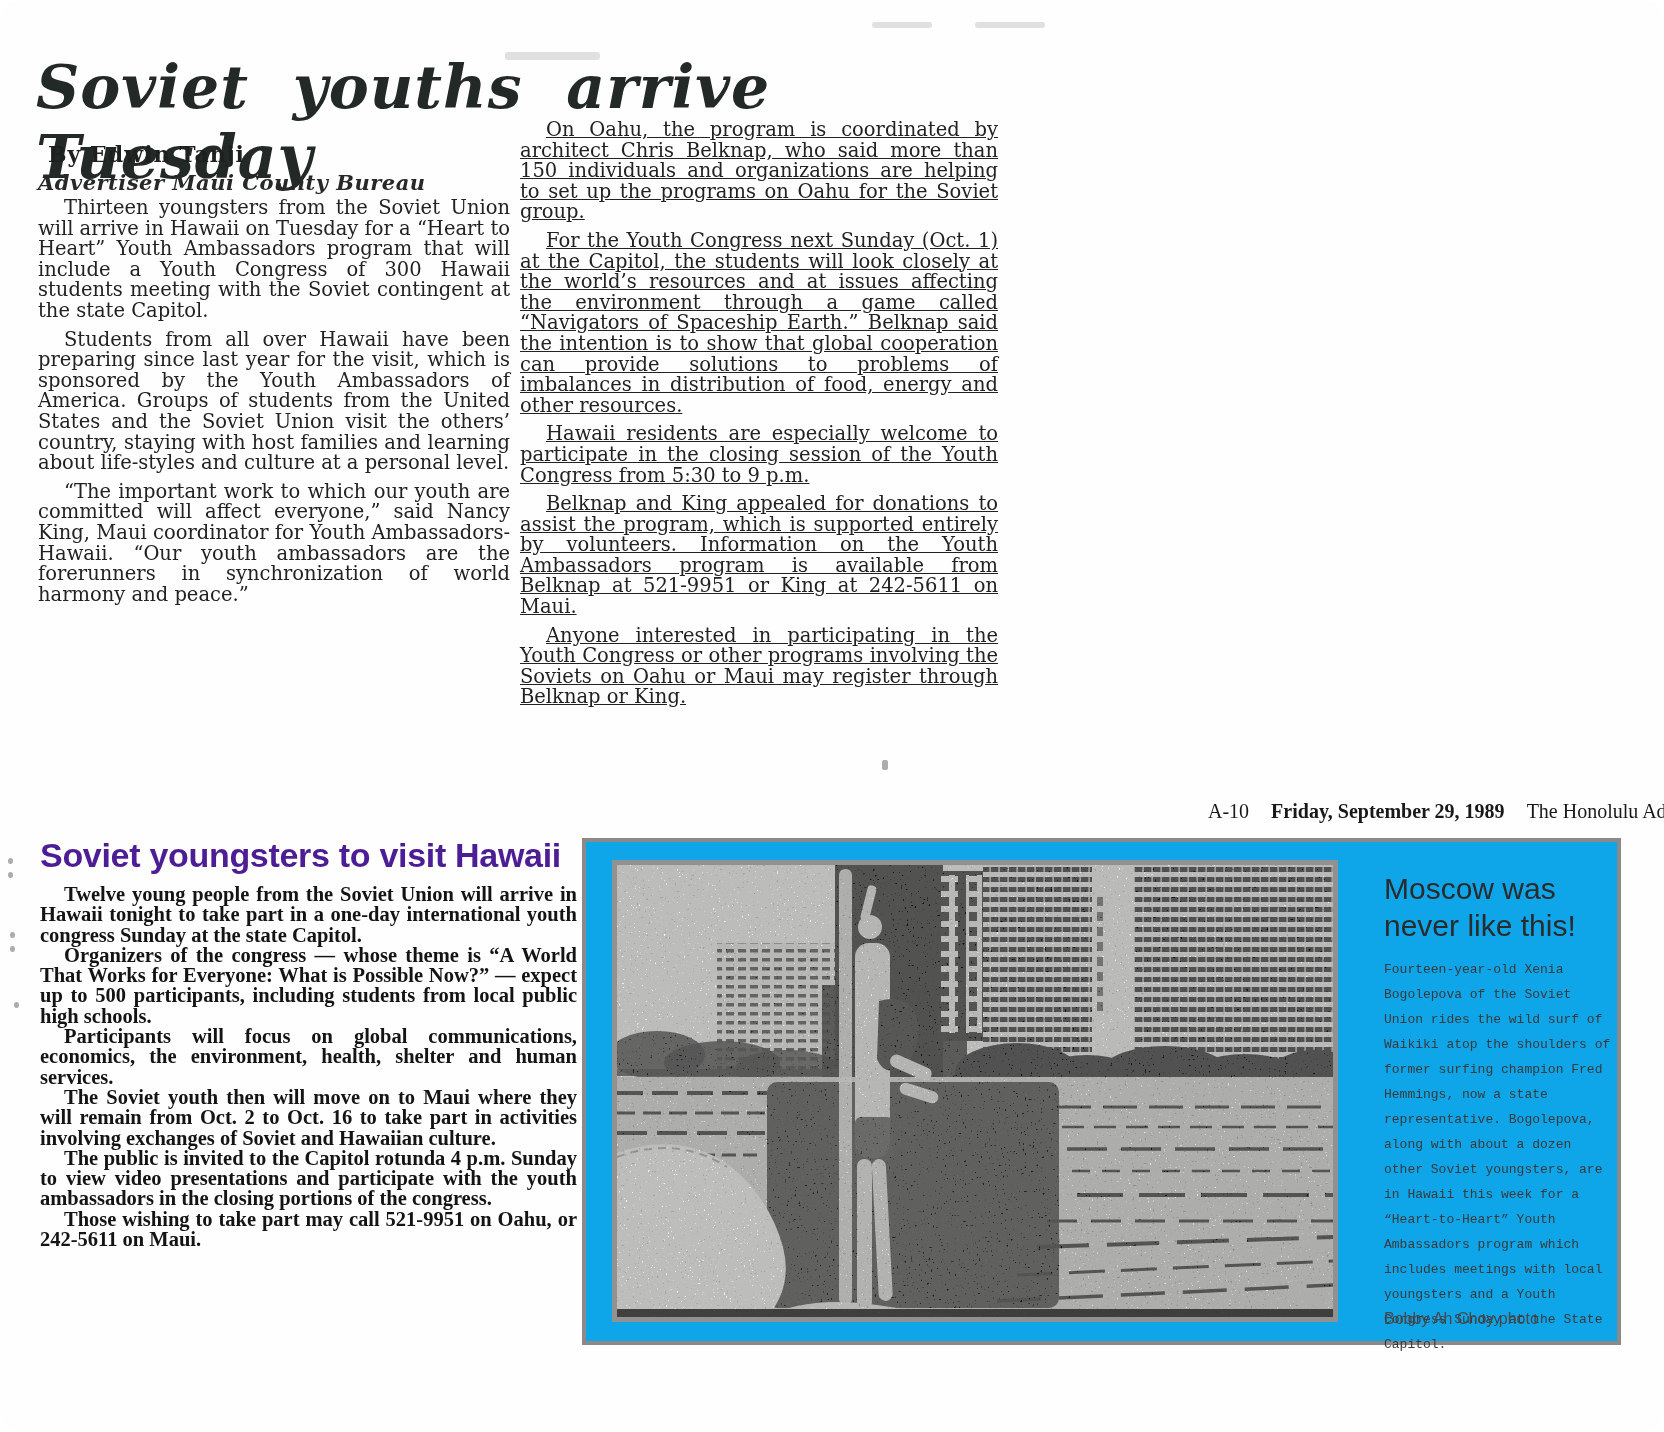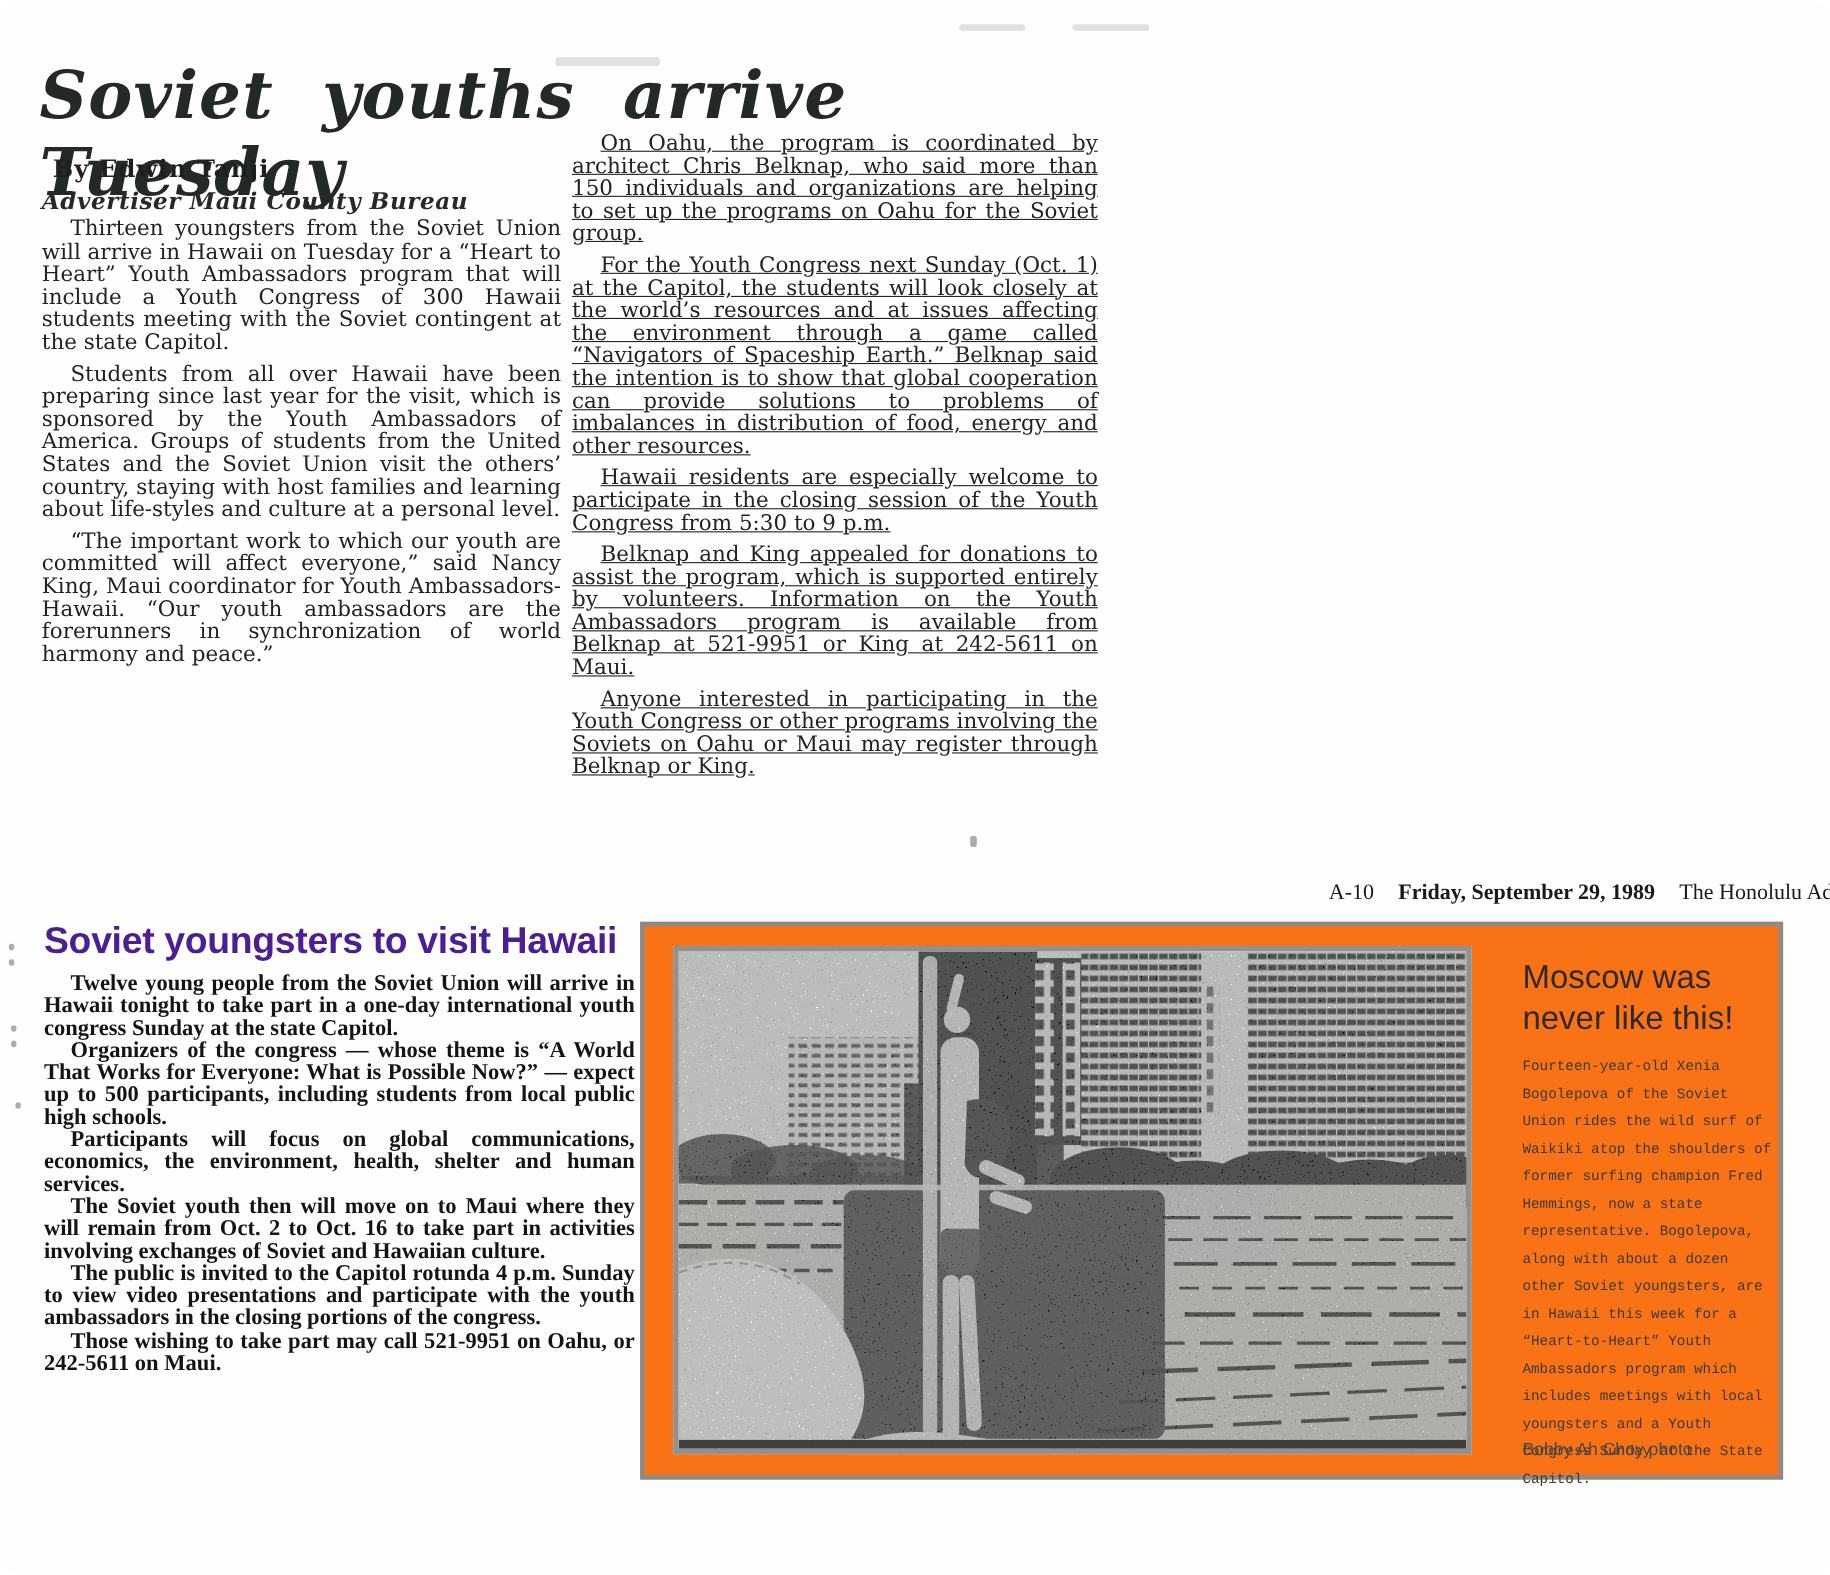--- a/index.html
+++ b/index.html
@@ -29,21 +29,21 @@
   .sec-headline{position:absolute;left:40px;top:836px;margin:0;
     font-family:"Liberation Sans", sans-serif;font-weight:bold;font-size:34px;
     letter-spacing:-.3px;color:#4c1d95;}
   .sec-body{position:absolute;left:40px;top:884px;width:537px;text-align:justify;
     font-family:"Liberation Serif", serif;font-weight:bold;font-size:20.5px;
     line-height:20.3px;color:#141414;}
   .sec-body p{margin:0;text-indent:24px;}
 
   
   .feature-box{position:absolute;left:582px;top:838px;width:1039px;height:507px;
-    border:4px solid #8a8a8a;box-sizing:border-box;background:#f97316;}
+    border:4px solid #8a8a8a;box-sizing:border-box;background:#0ea5e9;}
   .photo-frame{position:absolute;left:26px;top:18px;width:726px;height:462px;
     border:5px solid #919191;box-sizing:border-box;background:#f4f4f1;}
   .photo-frame svg{display:block;width:100%;height:100%;}
   .caption{position:absolute;left:798px;top:28px;width:233px;
     font-family:"Liberation Sans", sans-serif;color:#3a3a3a;}
   .caption-title{font-size:30px;line-height:37px;color:#2b2b2b;margin:0;font-weight:normal;}
   .caption-body{margin-top:13px;font-size:13px;line-height:25px;font-family:Liberation Mono, monospace;}
   .photo-credit{position:absolute;left:798px;top:468px;
     font-family:"Liberation Sans", sans-serif;font-size:16px;color:#484848;}
 

